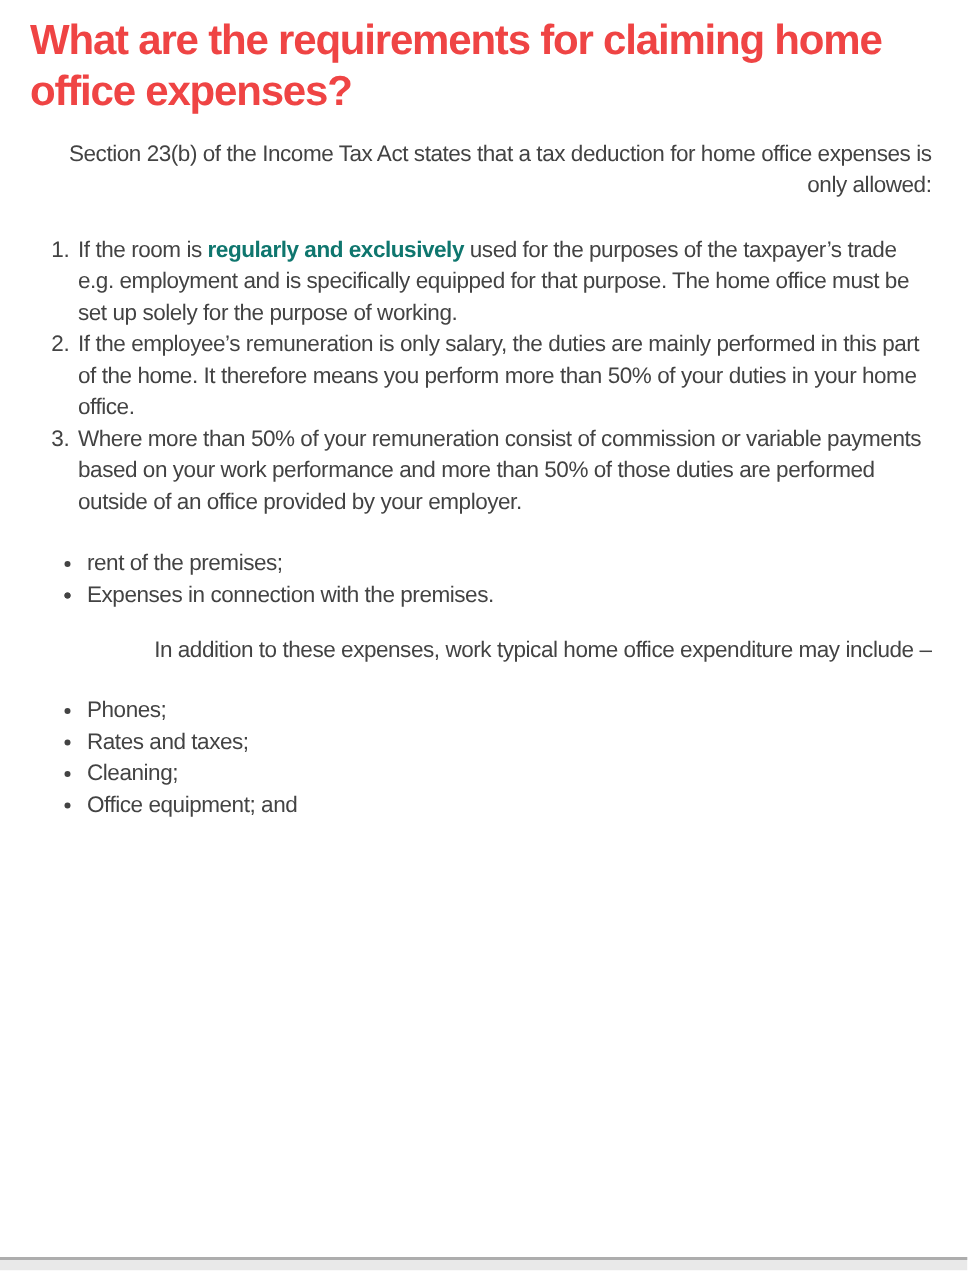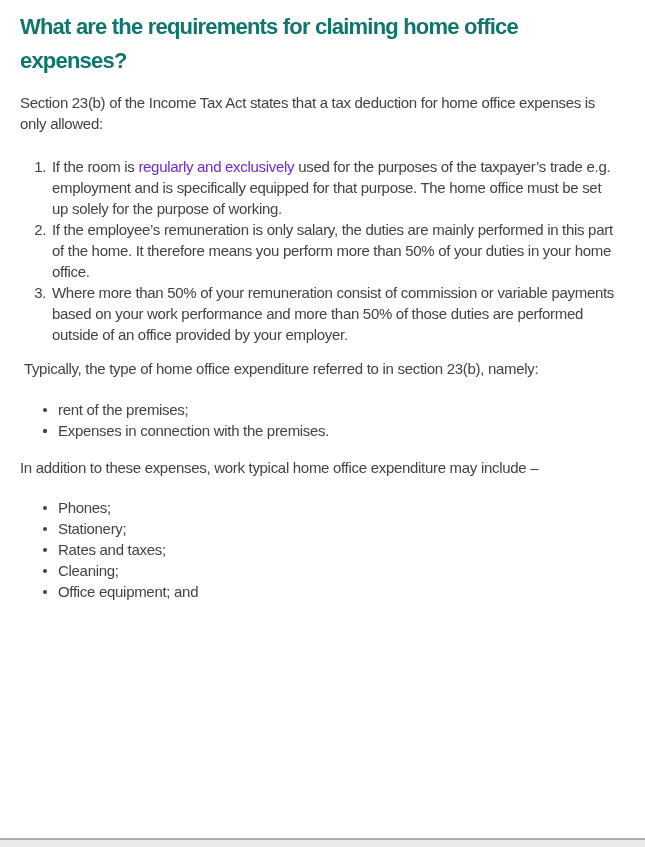--- a/index.html
+++ b/index.html
@@ -16,29 +16,29 @@
     color: #434343;
     font-size: 15px;
     line-height: 21px;
     letter-spacing: -0.3px;
   }
   .doc {
     padding: 0 24px 0 20px;
   }
   h1, h2 {
     margin: 0;
-    color: #0f766e;
+    color: #ef4444;
     font-weight: 700;
-    font-size: 22px;
+    font-size: 28px;
     line-height: 34px;
     letter-spacing: -0.8px;
   }
   h1.q1 { padding-top: 10px; }
   h2.q2 { margin-top: 12px; }
-  p { margin: 14px 0 0 0; }
+  p { margin: 14px 0 0 0; text-align: right; }
   p.intro { margin-top: 14px; }
   p.expenditure-intro { margin-top: 13px; white-space: pre-wrap; }
   p.additional-intro { margin-top: 16px; }
   ol.req-list {
     margin: 22px 0 0 0;
     padding-left: 30px;
   }
   ol.req-list li {
     padding-left: 2px;
   }
@@ -54,21 +54,21 @@
   }
   ul.dot-list li .dot {
     position: absolute;
     left: -15px;
     top: 8.5px;
     width: 4px;
     height: 4px;
     border-radius: 50%;
     background: #434343;
   }
-  strong { font-weight: 400; color: #6d28d9; }
+  strong { font-weight: 700; color: #0f766e; }
   .status-strip {
     position: absolute;
     left: 0;
     right: 0;
     bottom: 0;
     height: 7px;
     background: #e9e9e9;
     border-top: 2px solid #adadad;
   }
 </style>
@@ -81,33 +81,31 @@
 
   <p class="intro">Section 23(b) of the Income Tax Act states that a tax deduction for home office expenses is only allowed:</p>
 
   <ol class="req-list">
     <li><span>If the room is </span><strong>regularly and exclusively</strong><span> used for the purposes of the taxpayer’s trade e.g. employment and is specifically equipped for that purpose. The home office must be set up solely for the purpose of working.</span></li>
     <li><span>If the employee’s remuneration is only salary, the duties are mainly performed in this part of the home. It therefore means you perform more than 50% of your duties in your home office.</span></li>
     <li><span>Where more than 50% of your remuneration consist of commission or variable payments based on your work performance and more than 50% of those duties are performed outside of an office provided by your employer.</span></li>
   </ol>
 
 
-  <p class="expenditure-intro"> Typically, the type of home office expenditure referred to in section 23(b), namely:</p>
 
   <ul class="dot-list first">
     <li><span class="dot"></span><span>rent of the premises;</span></li>
     <li><span class="dot"></span></li>
     <li><span class="dot"></span><span>Expenses in connection with the premises.</span></li>
   </ul>
 
   <p class="additional-intro">In addition to these expenses, work typical home office expenditure may include –</p>
 
   <ul class="dot-list second">
     <li><span class="dot"></span><span>Phones;</span></li>
-    <li><span class="dot"></span><span>Stationery;</span></li>
     <li><span class="dot"></span><span>Rates and taxes;</span></li>
     <li><span class="dot"></span><span>Cleaning;</span></li>
     <li><span class="dot"></span><span>Office equipment; and</span></li>
   </ul>
 
 </div>
 
 <div class="status-strip"></div>
 
 </body></html>

